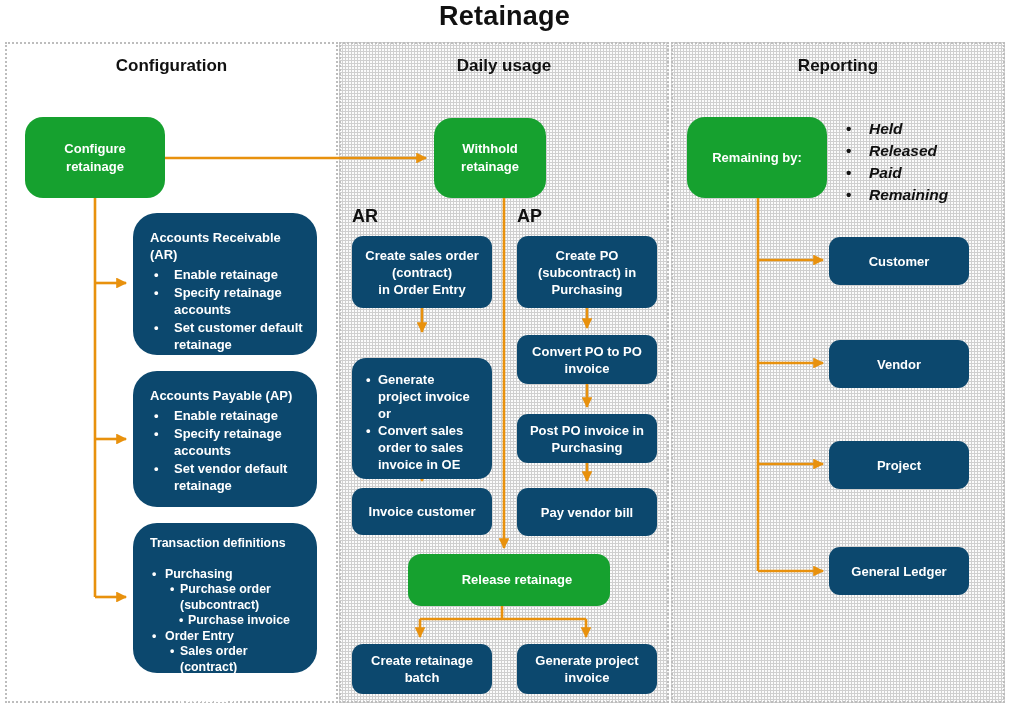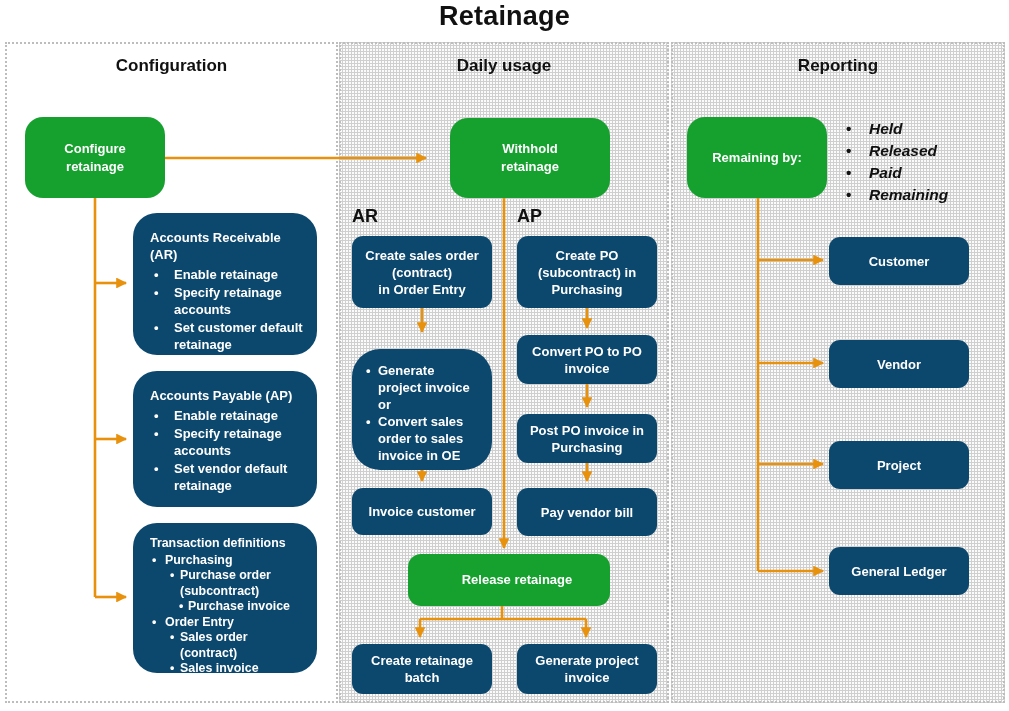--- a/index.html
+++ b/index.html
@@ -137,40 +137,40 @@
   <div class="nbox-list" style="left:133px;top:371px;width:184px;height:136px;background:#0C486E;">
     <div class="box-title">Accounts Payable (AP)</div>
     <ul class="blist">
       <li>Enable retainage</li>
       <li>Specify retainage accounts</li>
       <li>Set vendor default retainage</li>
     </ul>
   </div>
 
   <div class="nbox-list" style="left:133px;top:523px;width:184px;height:150px;background:#0C486E;padding-top:13px;font-size:12.4px;line-height:15.5px;">
-    <div class="box-title" style="margin-bottom:1px;">Transaction definitions</div>
+    <div class="box-title" style="margin-bottom:15px;">Transaction definitions</div>
     <div class="tx-item lvl1">Purchasing</div>
     <div class="tx-item lvl2">Purchase order (subcontract)</div>
     <div class="tx-item lvl3">Purchase invoice</div>
     <div class="tx-item lvl1">Order Entry</div>
     <div class="tx-item lvl2">Sales order (contract)</div>
     <div class="tx-item lvl2">Sales invoice (contract)</div>
   </div>
 
-  <div class="gbox" style="left:450px;top:118px;width:160px;height:80px;background:#16A12F;">Withhold
+  <div class="gbox" style="left:434px;top:118px;width:112px;height:80px;background:#16A12F;">Withhold
 retainage</div>
 
   <div class="sub-label" style="left:352px;top:206px;">AR</div>
   <div class="sub-label" style="left:517px;top:206px;">AP</div>
 
   <div class="nbox" style="left:352px;top:236px;width:140px;height:72px;background:#0C486E;">Create sales order
 (contract)
 in Order Entry</div>
 
-  <div class="opt-box" style="left:352px;top:349px;width:140px;height:121px;background:#0C486E;border-radius:28px;">
+  <div class="opt-box" style="left:352px;top:358px;width:140px;height:121px;background:#0C486E;">
     <div class="opt-line bulleted">Generate
 project invoice</div>
     <div class="opt-line">or</div>
     <div class="opt-line bulleted">Convert sales
 order to sales
 invoice in OE</div>
   </div>
 
   <div class="nbox" style="left:352px;top:488px;width:140px;height:47px;background:#0C486E;">Invoice customer</div>
 

